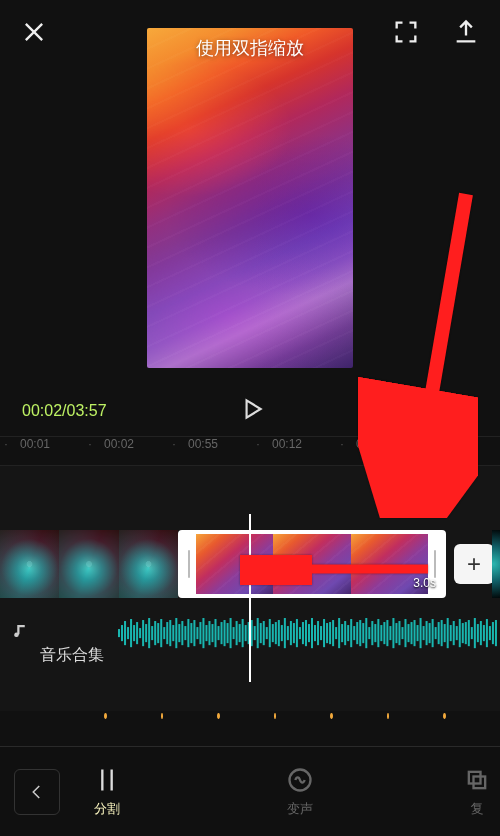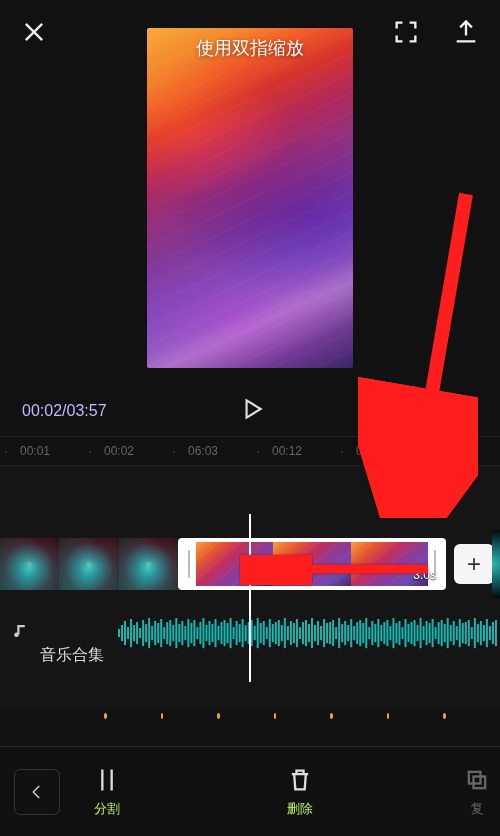--- a/index.html
+++ b/index.html
@@ -65,31 +65,31 @@
   font-size: 18px;
   font-weight: 400;
   text-shadow: 0 1px 4px rgba(0,0,0,.5);
 }
 .transport {
   display: flex;
   align-items: center;
   padding: 18px 22px 8px 22px;
   height: 60px;
 }
-.time { font-size: 16px; color: #c4b5fd; flex: 0 0 auto; }
+.time { font-size: 16px; color: #bef264; flex: 0 0 auto; }
 .play { flex: 1; text-align: center; }
 .play svg { width: 26px; height: 26px; color: #ddd; cursor:pointer;}
 .undo-redo { display: flex; gap: 28px; }
 .undo-redo svg { width: 26px; height: 20px; color: #888; cursor:pointer;}
 .ruler {
   height: 30px;
   border-top: 1px solid #222;
   border-bottom: 1px solid #222;
   display: flex;
-  align-items: center;
+  align-items: flex-start;
   padding: 0 0 0 0;
   position: relative;
 }
 .ruler-track {
   display: flex;
   width: 100%;
 }
 .ruler-cell {
   width: 84px;
   font-size: 12px;
@@ -107,21 +107,21 @@
   background: #151515;
   padding-top: 64px;
 }
 .video-track {
   display: flex;
   align-items: center;
   height: 68px;
   position: relative;
 }
 .clip {
-  height: 52px;
+  height: 68px;
   position: relative;
   overflow: hidden;
 }
 .clip-left {
   width: 178px;
   display: flex;
 }
 .frame {
   width: 62px; height: 100%;
   background: radial-gradient(circle at 50% 55%, #2bb6b0 0%, #0f6b73 26%, #1b1220 60%, #000 100%);
@@ -211,21 +211,21 @@
 .back-chip {
   width: 46px; height:46px;
   margin: 0 6px 0 14px;
   border: 1px solid #333;
   border-radius: 6px;
   display:flex; align-items:center; justify-content:center;
   color:#ccc;
   cursor:pointer;
 }
 .tools { flex:1; display:flex; justify-content:space-between; padding: 0 6px 0 8px;}
-.tool { display:flex; flex-direction:column; align-items:center; gap:6px; color:#bef264; font-size:13px; cursor:pointer; width:66px;}
+.tool { display:flex; flex-direction:column; align-items:center; gap:6px; color:#fef9c3; font-size:13px; cursor:pointer; width:66px;}
 .tool svg { width:28px; height:28px; color:#ddd;}
 .tool.dim { color:#666;}
 .tool.dim svg { color:#666;}
 
 .arrow { position:absolute; pointer-events:none; }
 .arrow svg { filter: drop-shadow(0 0 1px rgba(0,0,0,.4)); }
 </style>
 </head>
 <body>
 
@@ -278,21 +278,21 @@
         </svg>
     </span>
   </div>
 </div>
 
 <div class="ruler">
   <div class="ruler-track">
     <div class="ruler-cell" style="width:16px"></div>
     <div class="ruler-cell">00:01</div>
     <div class="ruler-cell">00:02</div>
-    <div class="ruler-cell">06:03</div>
+    <div class="ruler-cell">00:55</div>
     <div class="ruler-cell">00:12</div>
     <div class="ruler-cell">00:0</div>
   </div>
 </div>
 
 <div class="timeline-area">
   <div class="video-track">
     <div class="clip clip-left">
       <div class="frame"></div>
         <div class="frame"></div>
@@ -474,25 +474,26 @@
         <path d="M15 4l-8 8 8 8"></path>
       </svg>
   </div>
   <div class="tools">
     <div class="tool">
       <svg viewBox="0 0 24 24" fill="none" stroke="currentColor" stroke-width="2">
           <path d="M8 3v18M16 3v18"></path>
         </svg>
       <span>分割</span>
     </div>
-    <div class="tool">
-      <svg viewBox="0 0 24 24" fill="none" stroke="currentColor" stroke-width="2">
-          <path d="M5 7h14M9 7V4h6v3M7 7l1 13h8l1-13"></path>
-        </svg>
-      <span>删除</span>
+    <div class="tool dim">
+      <svg viewBox="0 0 24 24" fill="none" stroke="currentColor" stroke-width="2">
+          <circle cx="12" cy="12" r="9"></circle>
+          <path d="M8 12c1-3 3-3 4 0s3 3 4 0"></path>
+        </svg>
+      <span>变声</span>
     </div>
     <div class="tool dim" style="width:34px">
       <svg viewBox="0 0 24 24" fill="none" stroke="currentColor" stroke-width="2">
           <rect x="5" y="5" width="10" height="10"></rect>
           <rect x="9" y="9" width="10" height="10"></rect>
         </svg>
       <span>复</span>
     </div>
   </div>
 </div>

